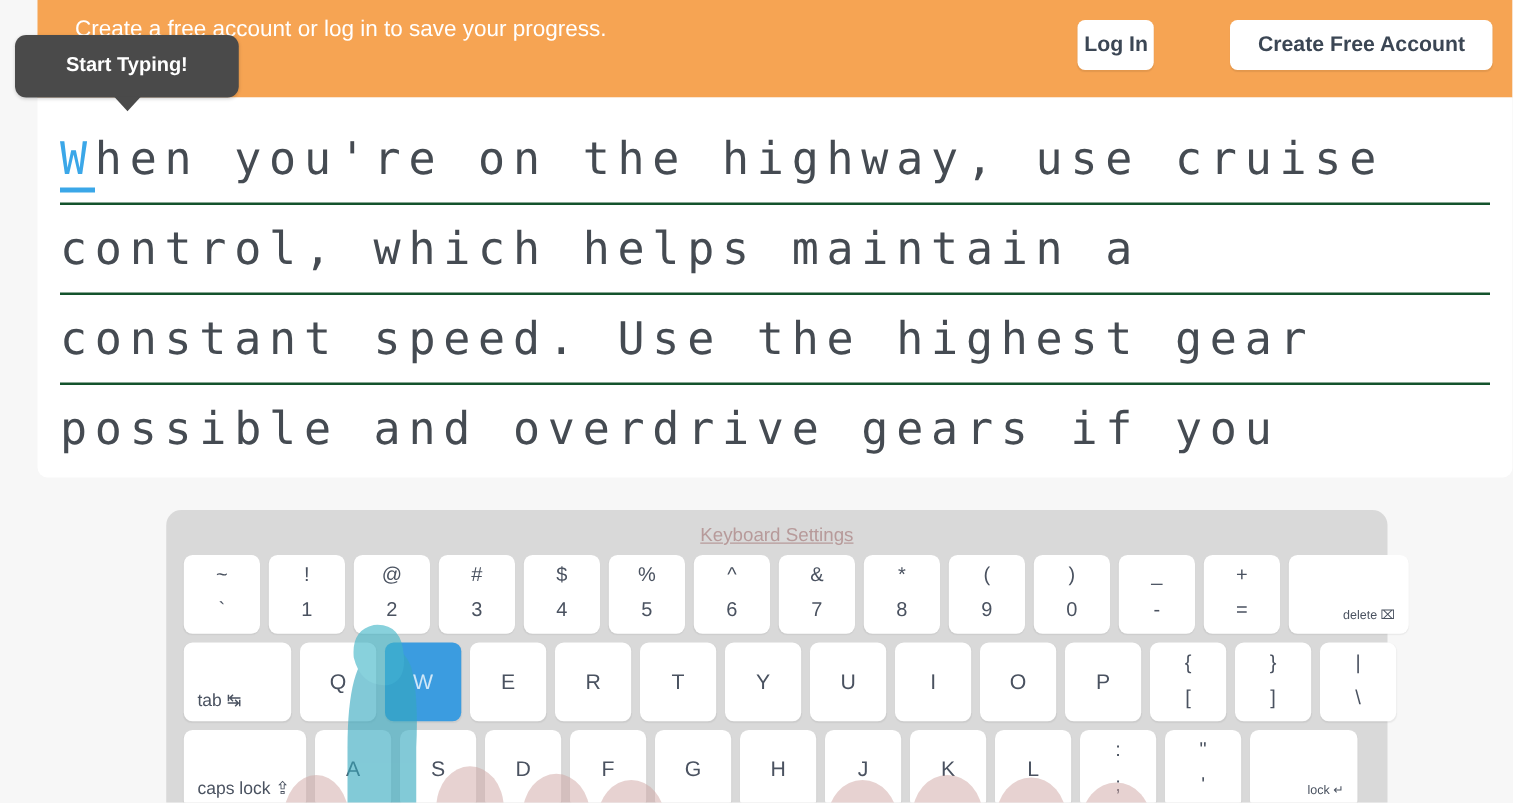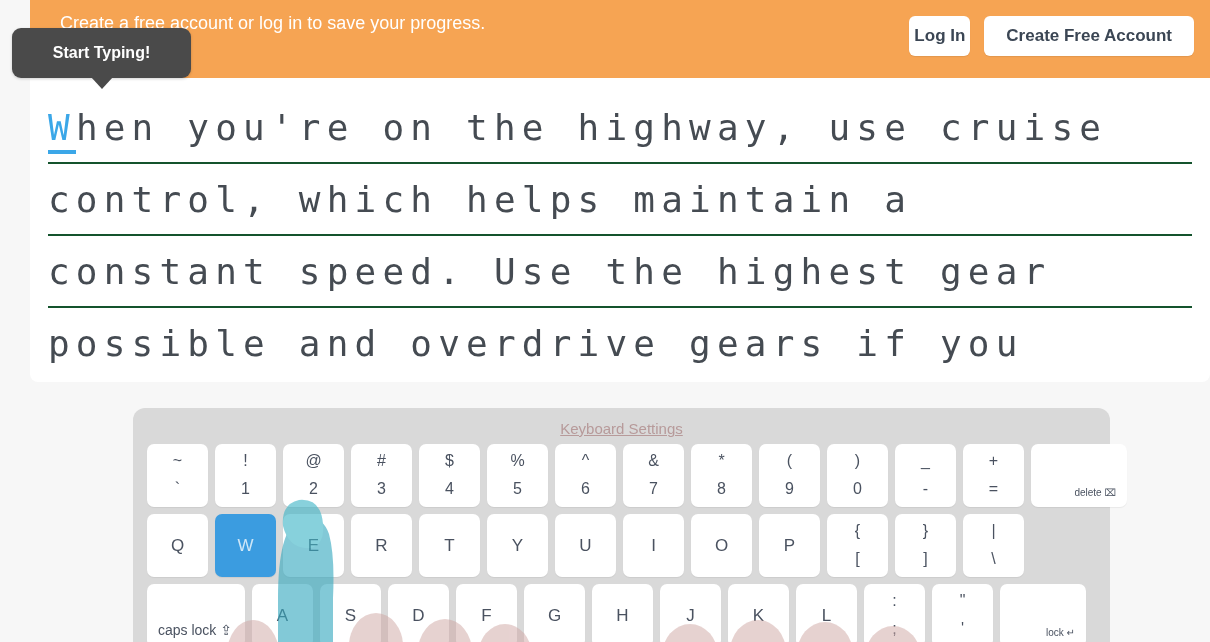--- a/index.html
+++ b/index.html
@@ -62,21 +62,21 @@
     border: none;
     border-radius: 6px;
     font-family: "Liberation Sans", sans-serif;
     font-size: 17px;
     font-weight: bold;
     padding: 10px 5px;
     cursor: pointer;
     white-space: nowrap;
     box-shadow: 0 1px 1px rgba(0,0,0,.08);
   }
-  .btn-wide { padding: 10px 22px; }
+  .btn-wide { padding: 10px 22px; margin-left: 47px; }
 
   
   .tooltip {
     position: absolute;
     left: 12px; top: 28px;
     width: 179px; height: 50px;
     background: #4a4a4a;
     border-radius: 9px;
     display: flex; align-items: center; justify-content: center;
     color: #ffffff;
@@ -297,20 +297,23 @@
           </div>
           <div class="key">
             <span class="top">+</span>
             <span class="bot">=</span>
           </div>
           <div class="key w-delete">
             <span class="corner-r">delete ⌧</span>
           </div>
         </div>
         <div class="kb-row">
+          <div class="key w-tab">
+            <span class="corner">tab ↹</span>
+          </div>
           <div class="key">
             <span class="mid">Q</span>
           </div>
           <div class="key active">
             <span class="mid">W</span>
           </div>
           <div class="key">
             <span class="mid">E</span>
           </div>
           <div class="key">

